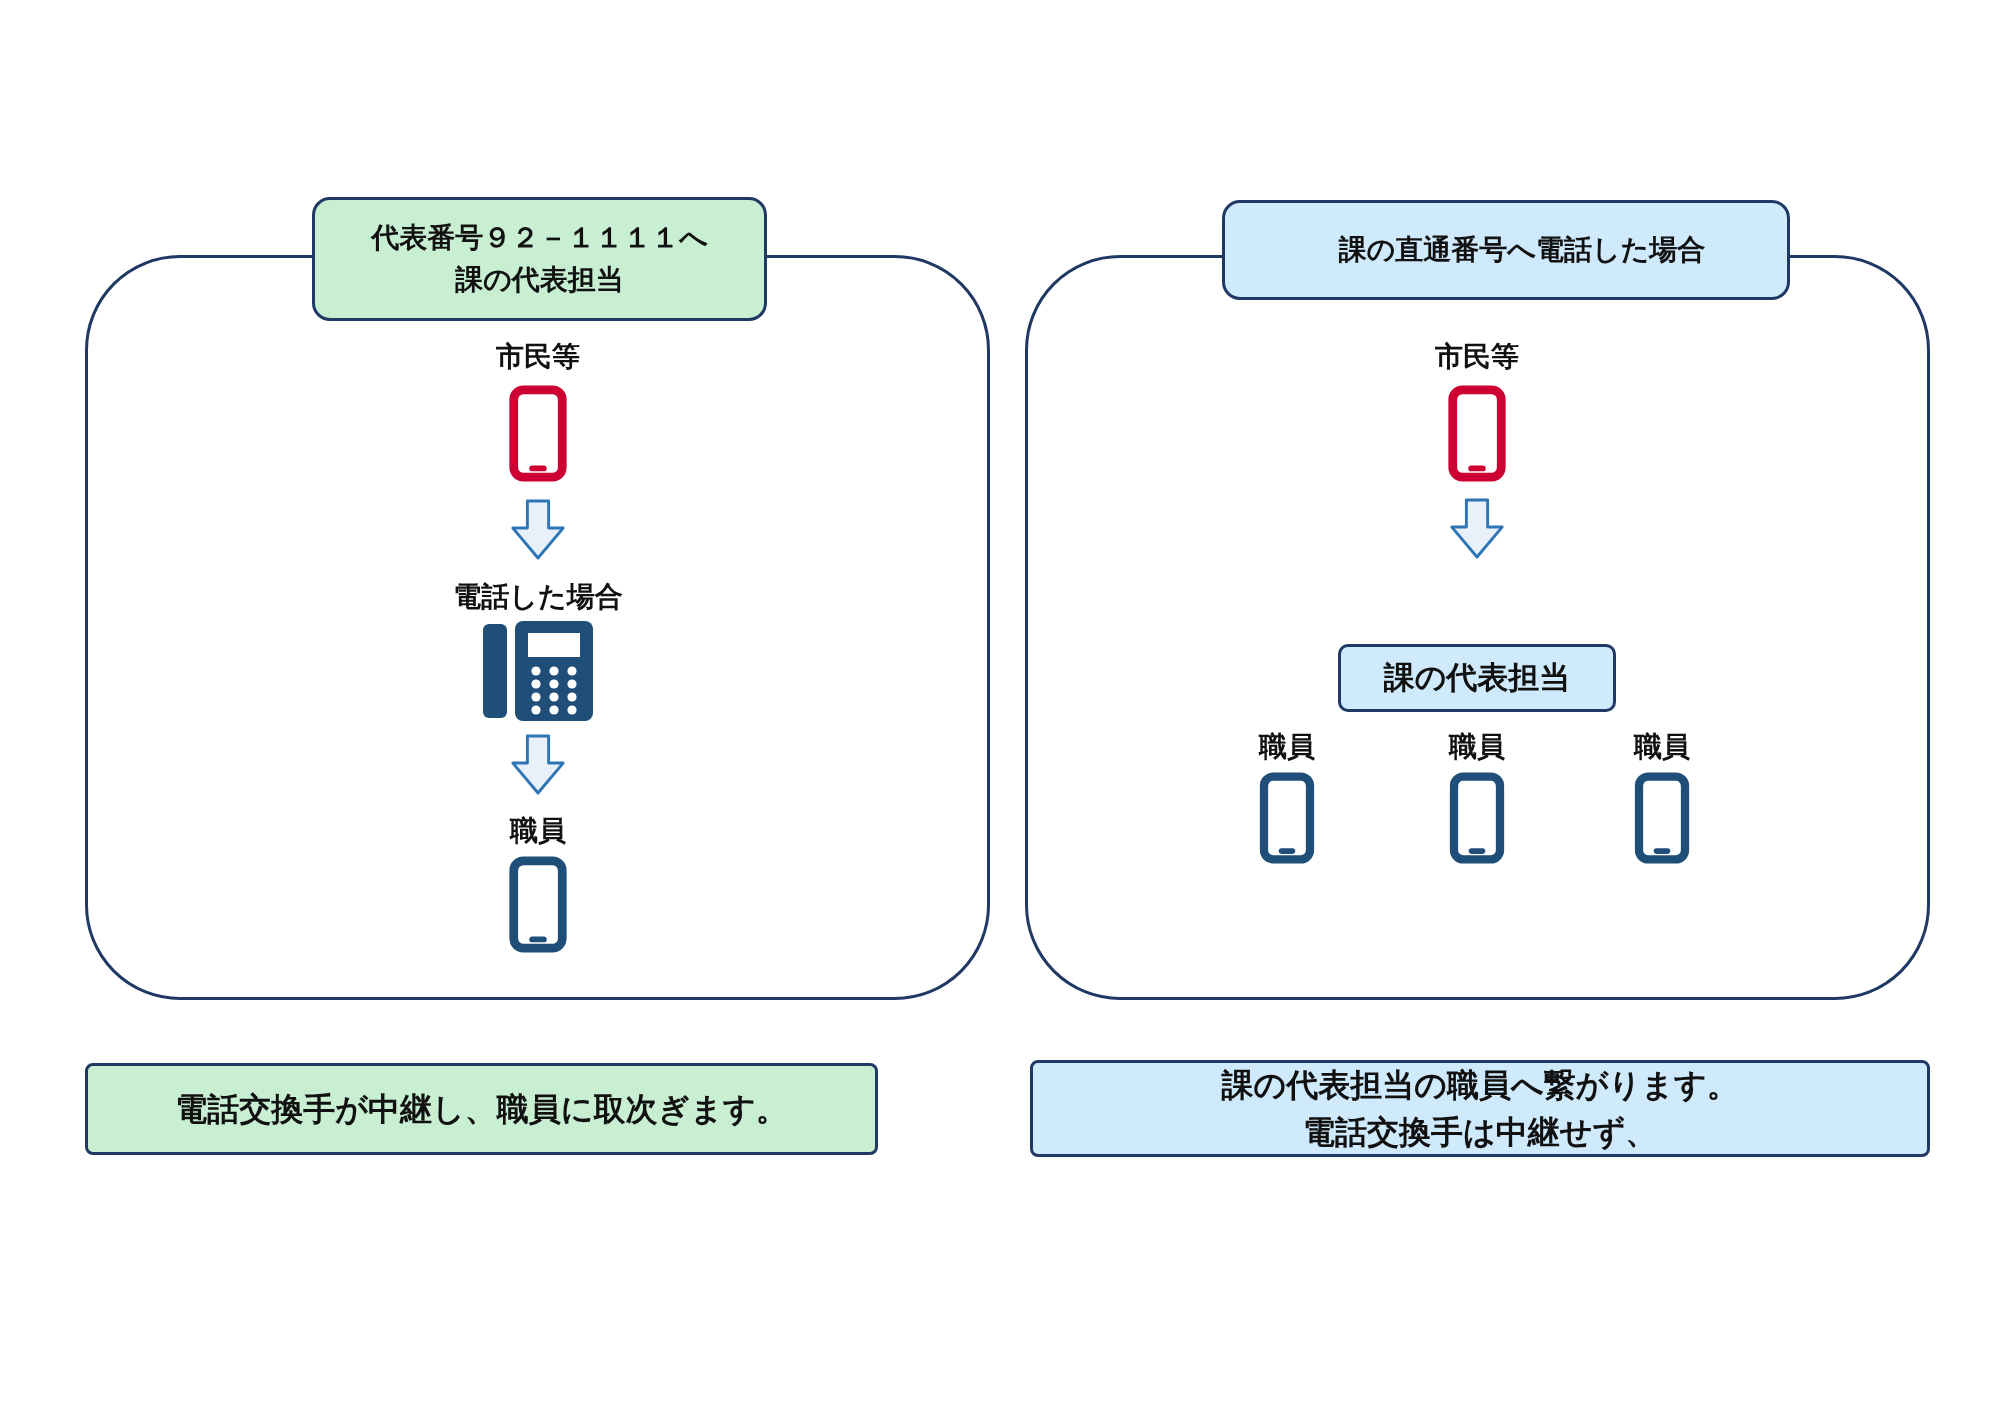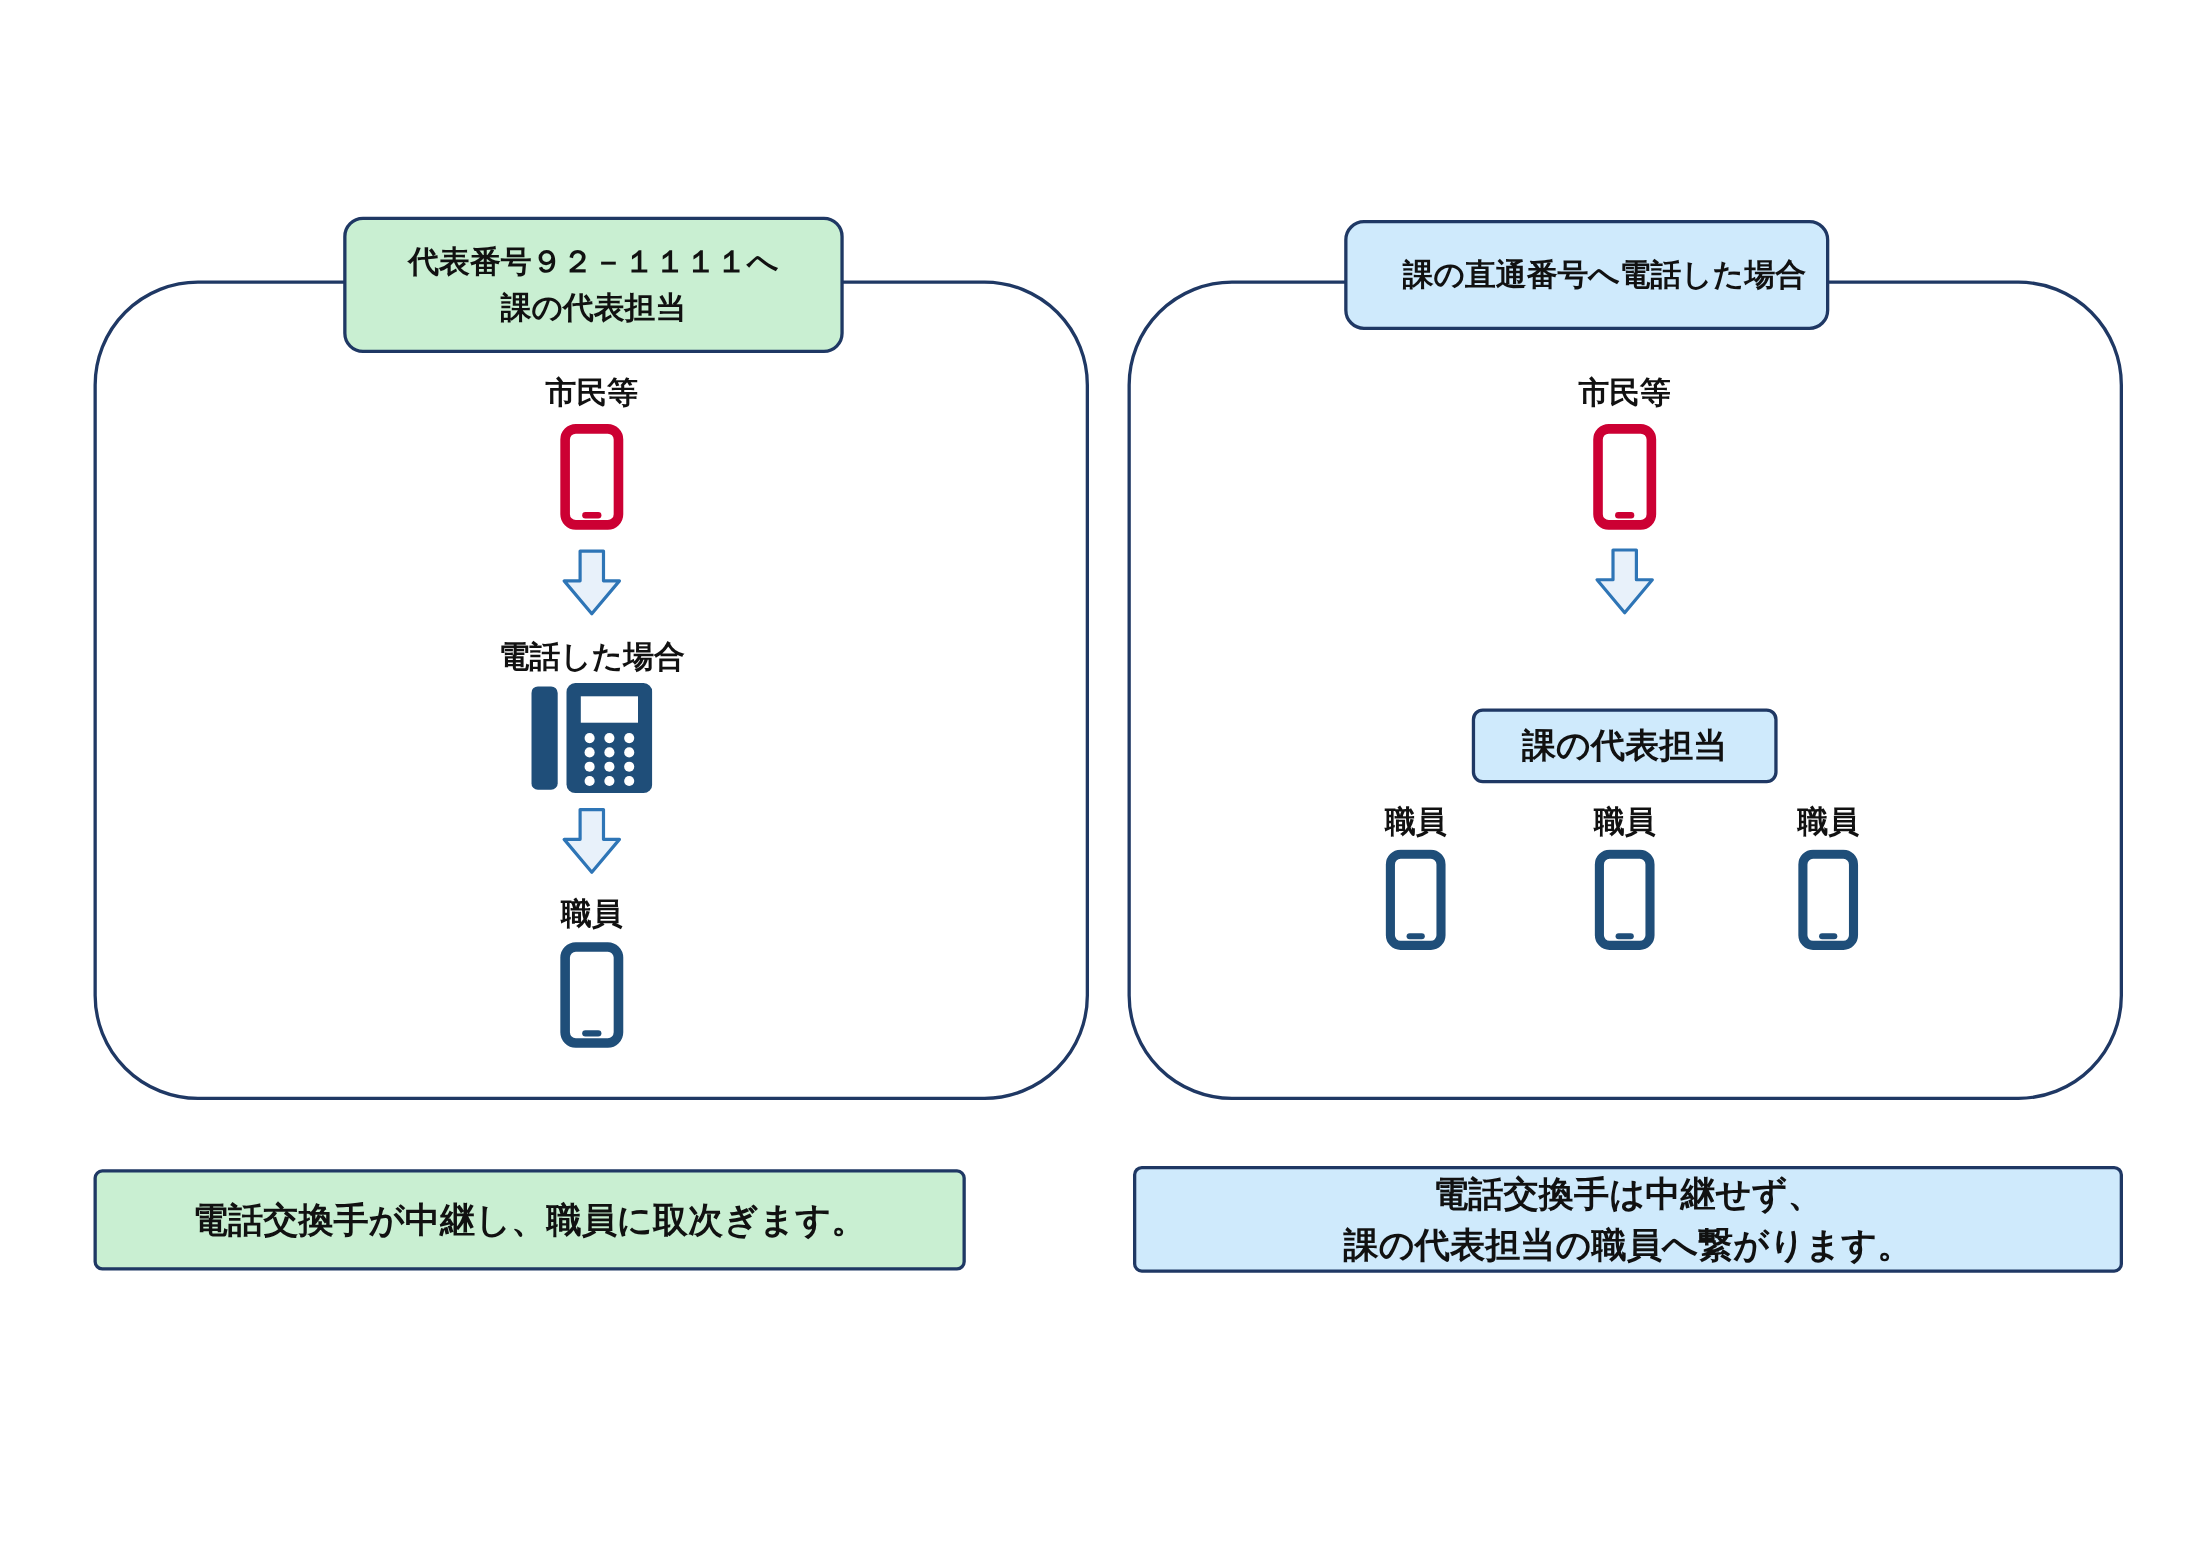--- a/index.html
+++ b/index.html
@@ -22,21 +22,21 @@
 
   .title-box {
     position:absolute; z-index:2;
     border:3px solid var(--navy,#1f3864);
     border-radius:18px;
     display:flex; flex-direction:column; align-items:center; justify-content:center;
     font-weight:bold; font-size:28px; line-height:1.5;
     text-align:center;
   }
   .title-green { left:312px;  top:197px; width:455px; height:124px; background:var(--green,#c9efd2); }
-  .title-blue  { left:1222px; top:200px; width:441px; height:100px; background:var(--light-blue,#cfeafc);padding-left:32px; }
+  .title-blue  { left:1222px; top:200px; width:568px; height:100px; background:var(--light-blue,#cfeafc);padding-left:32px; }
 
   .diagram-label {
     position:absolute; transform:translateX(-50%);
     font-weight:bold; font-size:28px; white-space:nowrap; text-align:center;
   }
 
   .icon-wrap { position:absolute; transform:translateX(-50%); line-height:0; }
 
   .phone-red  { color:var(--red-phone,#cc0033); }
   .phone-blue { color:var(--blue-phone,#1f4e79); }
@@ -177,17 +177,17 @@
 
   <div class="diagram-label" style="left:1662px; top:728px;">職員</div>
   <div class="icon-wrap phone-blue" style="left:1662px; top:772px;">
     <svg width="56" height="92" viewBox="0 0 60 100" aria-hidden="true">
       <rect x="5" y="5" width="50" height="90" rx="10" fill="none" stroke="currentColor" stroke-width="9"></rect>
       <rect x="21" y="83" width="18" height="6" rx="3" fill="currentColor"></rect>
     </svg>
   </div>
 
   <div class="caption caption-right">
+    <span>課の代表担当の職員へ繋がります。</span>
     <span>電話交換手は中継せず、</span>
-    <span>課の代表担当の職員へ繋がります。</span>
   </div>
 
 </div>
 
 </body></html>

